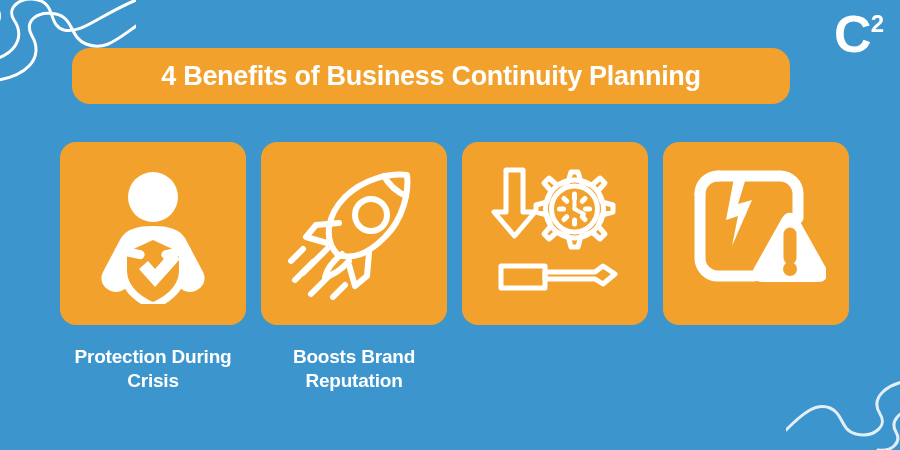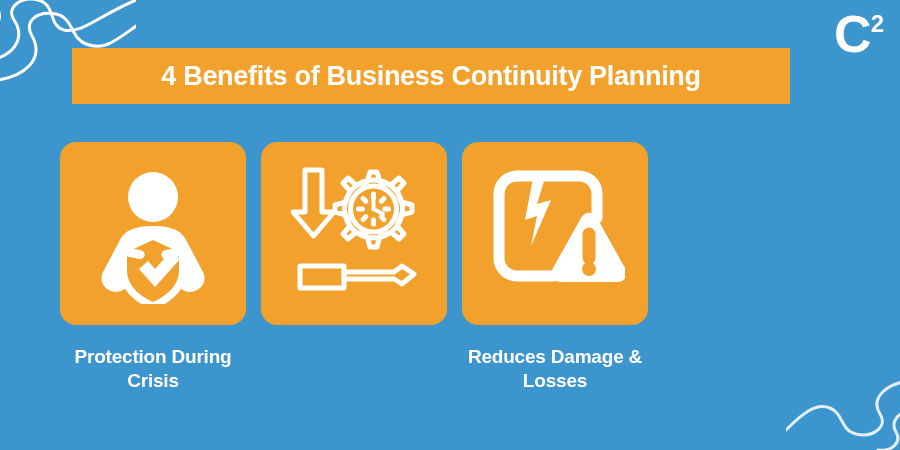--- a/index.html
+++ b/index.html
@@ -57,20 +57,21 @@
   #title-banner {
     position: absolute;
     left: 72px;
     top: 48px;
     width: 718px;
     height: 56px;
     background: #f2a22c;
     display: flex;
     align-items: center;
     justify-content: center;
+    border-radius: 18px;
   }
   #title-text {
     color: #ffffff;
     font-size: 27px;
     font-weight: bold;
     letter-spacing: -0.3px;
     white-space: nowrap;
   }
 
   
@@ -150,20 +151,40 @@
             <path d="M70 76 l 26 12 l 0 18 c 0 15 -11 25 -26 32 c -15 -7 -26 -17 -26 -32 l 0 -18 z" fill="#f2a22c"></path>
             <path d="M56 105 l 9 -8 l 7 8 l 16 -18 l 9 8 l -25 28 z" fill="#ffffff"></path>
             <rect x="32" y="84" width="30" height="9" rx="4.5" transform="rotate(12 47 88)"></rect>
             <rect x="78" y="84" width="30" height="9" rx="4.5" transform="rotate(-12 93 88)"></rect>
           </svg>
         </span>
       </div>
       <div class="card-caption">Protection During Crisis</div>
     </div>
 
+    <div class="card">
+      <div class="card-tile">
+        <span>
+          <svg width="142" height="142" viewBox="0 0 142 142" fill="none" stroke="#ffffff" stroke-width="6" stroke-linecap="round" stroke-linejoin="round">
+            <path d="M55 92 C 40 77 44 52 62 34 C 80 16 106 10 124 12 C 126 30 120 56 102 74 C 84 92 70 96 55 92 Z"></path>
+            <circle cx="88" cy="52" r="16"></circle>
+            <path d="M101 13 C 106 22 112 28 123 33"></path>
+            <path d="M56 60 L 33 62 L 23 74 L 44 80"></path>
+            <path d="M86 90 L 84 113 L 72 123 L 66 102"></path>
+            <path d="M59 91 C 50 98 44 106 42 114 C 51 112 59 106 66 98"></path>
+            <path d="M30 99 L 12 117"></path>
+            <path d="M46 113 L 28 131"></path>
+            <path d="M62 122 L 50 134"></path>
+            <path d="M20 86 L 8 98"></path>
+            <path d="M44 86 L 20 110"></path>
+          </svg>
+        </span>
+      </div>
+      <div class="card-caption">Boosts Brand Reputation</div>
+    </div>
 
     <div class="card">
       <div class="card-tile">
         <span>
           <svg width="144" height="144" viewBox="0 0 144 144" fill="none" stroke="#ffffff" stroke-width="5" stroke-linejoin="round" stroke-linecap="round">
 
             <path d="M23 8 L 40 8 L 40 50 L 52 50 L 31.5 74 L 11 50 L 23 50 Z"></path>
 
             <path d="M88 10 l 7 0 l 3 10 l 11 3 l 8 -7 l 5 5 l -7 8 l 4 11 l 11 3 l 0 7 l -11 3 l -4 11 l 7 8 l -5 5 l -8 -7 l -11 4 l -3 11 l -7 0 l -3 -11 l -11 -4 l -8 7 l -5 -5 l 7 -8 l -4 -11 l -11 -3 l 0 -7 l 11 -3 l 4 -11 l -7 -8 l 5 -5 l 8 7 l 11 -3 z"></path>
             <circle cx="91.5" cy="47" r="29"></circle>
@@ -196,17 +217,16 @@
             <path d="M14 30 L 14 94 C 14 104 22 112 32 112 L 68 112" stroke="#ffffff" stroke-width="11" stroke-linecap="round"></path>
 
             <path d="M48 14 L 60 14 L 52 40 L 66 36 L 46 82 L 52 52 L 40 56 Z" fill="#ffffff"></path>
 
             <path d="M96 54 C 100 47 108 47 112 54 L 140 104 C 144 111 140 118 132 118 L 76 118 C 68 118 64 111 68 104 Z" fill="#ffffff"></path>
             <path d="M104 70 L 104 94" stroke="#f2a22c" stroke-width="13" stroke-linecap="round"></path>
             <circle cx="104" cy="105" r="7" fill="#f2a22c"></circle>
           </svg>
         </span>
       </div>
-      <div class="card-caption">Reduces Damage &amp; Losses</div>
     </div>
 
   </div>
 </div>
 
 </body></html>

